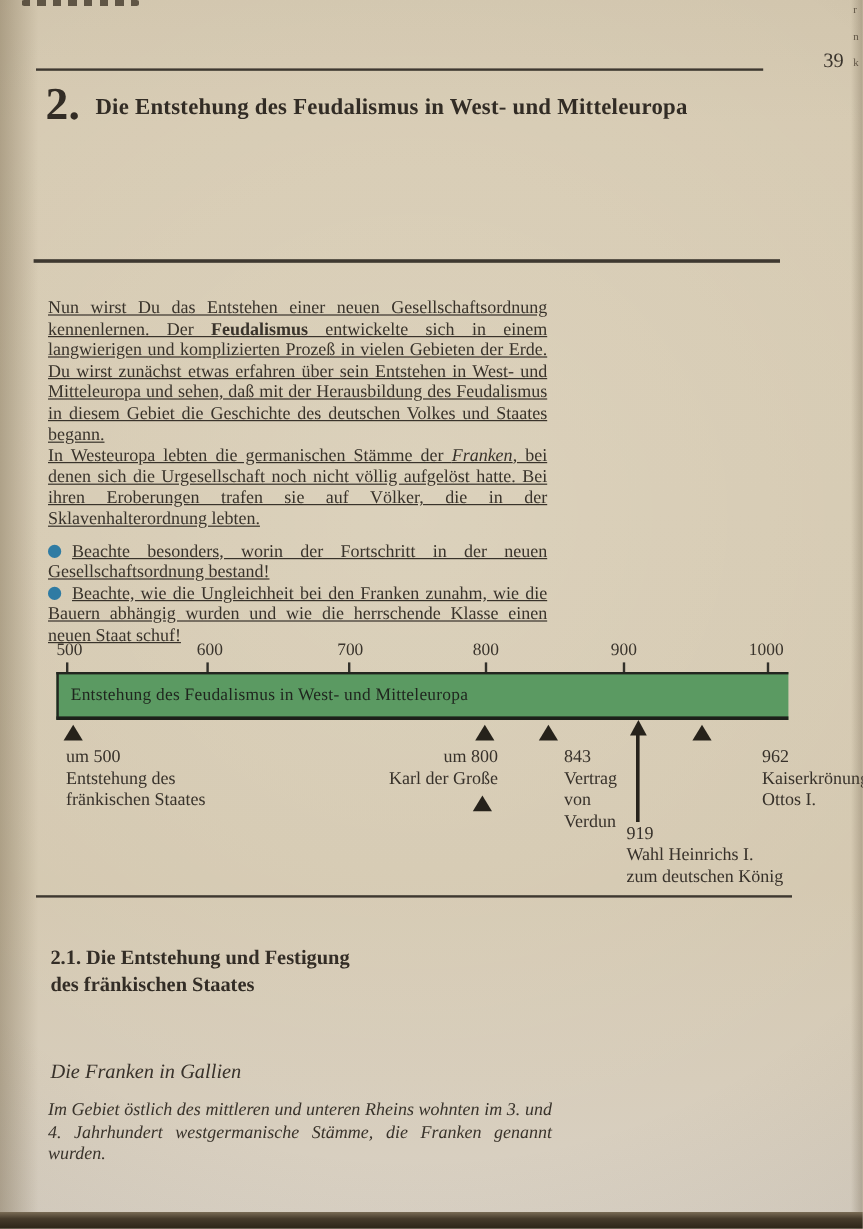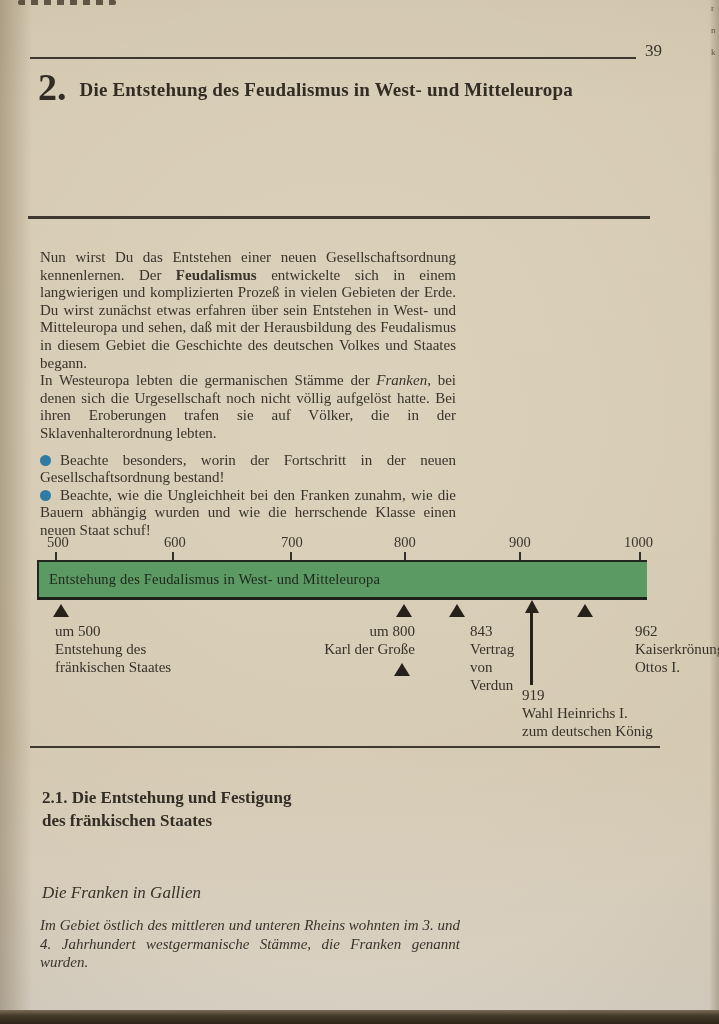--- a/index.html
+++ b/index.html
@@ -25,42 +25,42 @@
   .bottom-strip{position:absolute;left:0;top:1010px;width:719px;height:14px;
     background:linear-gradient(180deg,#7a6c56 0%, #463b2b 40%, #2d2518 100%);}
   .edge-letter{position:absolute;left:711px;font-size:9px;color:#5e5343;line-height:1;}
   #el0{top:4px;} #el1{top:26px;} #el2{top:48px;}
 
   .rule{position:absolute;background:#3e3830;}
   #rule1{left:30px;top:57px;width:606px;height:2px;}
   #rule2{left:28px;top:216px;width:622px;height:3px;}
   #rule3{left:30px;top:746px;width:630px;height:2px;}
 
-  .pagenum{position:absolute;left:645px;top:41px;font-size:17px;color:#3a342c;}
+  .pagenum{position:absolute;left:686px;top:41px;font-size:17px;color:#3a342c;}
 
   .heading{position:absolute;left:38px;top:68px;display:flex;align-items:flex-start;color:#322c25;}
   .heading .num{font-size:38px;font-weight:bold;line-height:1;}
   .heading .title{font-size:19px;font-weight:bold;margin:11px 0 0 13px;letter-spacing:.2px;}
 
   .intro{position:absolute;left:40px;top:249px;width:416px;font-size:15px;line-height:17.6px;
-    color:#39332b;text-align:justify;}
+    color:#39332b;text-align:justify;text-decoration:underline;}
   .intro p{margin:0;}
   .seg-bold{font-weight:bold;}
   .seg-italic{font-style:italic;}
   .bullets{margin-top:9px;}
   .bullet{margin:0;}
   .dot{display:inline-block;width:11px;height:11px;border-radius:50%;background:#2f7ba3;
     margin-right:9px;position:relative;top:1px;}
 
   .tick-label{position:absolute;top:534px;font-size:14.5px;color:#3a342c;}
   #tk0{left:47px;} #tk1{left:164px;} #tk2{left:281px;} #tk3{left:394px;} #tk4{left:509px;} #tk5{left:624px;}
   .tick{position:absolute;top:552px;width:2px;height:8px;background:#33312b;}
   #tm0{left:55px;} #tm1{left:172px;} #tm2{left:290px;} #tm3{left:404px;} #tm4{left:519px;} #tm5{left:639px;}
 
-  .tl-bar{position:absolute;left:37px;top:560px;width:610px;height:40px;box-sizing:border-box;
+  .tl-bar{position:absolute;left:47px;top:560px;width:610px;height:40px;box-sizing:border-box;
     background:#5b9a62;border-top:2px solid #23251f;border-bottom:3px solid #1d201a;
     border-left:2px solid #23251f;display:flex;align-items:center;}
   .tl-bar-label{font-size:14.5px;color:#1f251e;padding-left:10px;letter-spacing:.2px;}
 
   .tri{position:absolute;width:0;height:0;border-left:8px solid transparent;
     border-right:8px solid transparent;border-bottom:13px solid #26221b;}
   #tri500{left:53px;top:604px;}
   #tri800{left:396px;top:604px;}
   #tri843{left:449px;top:604px;}
   #tri962{left:577px;top:604px;}

